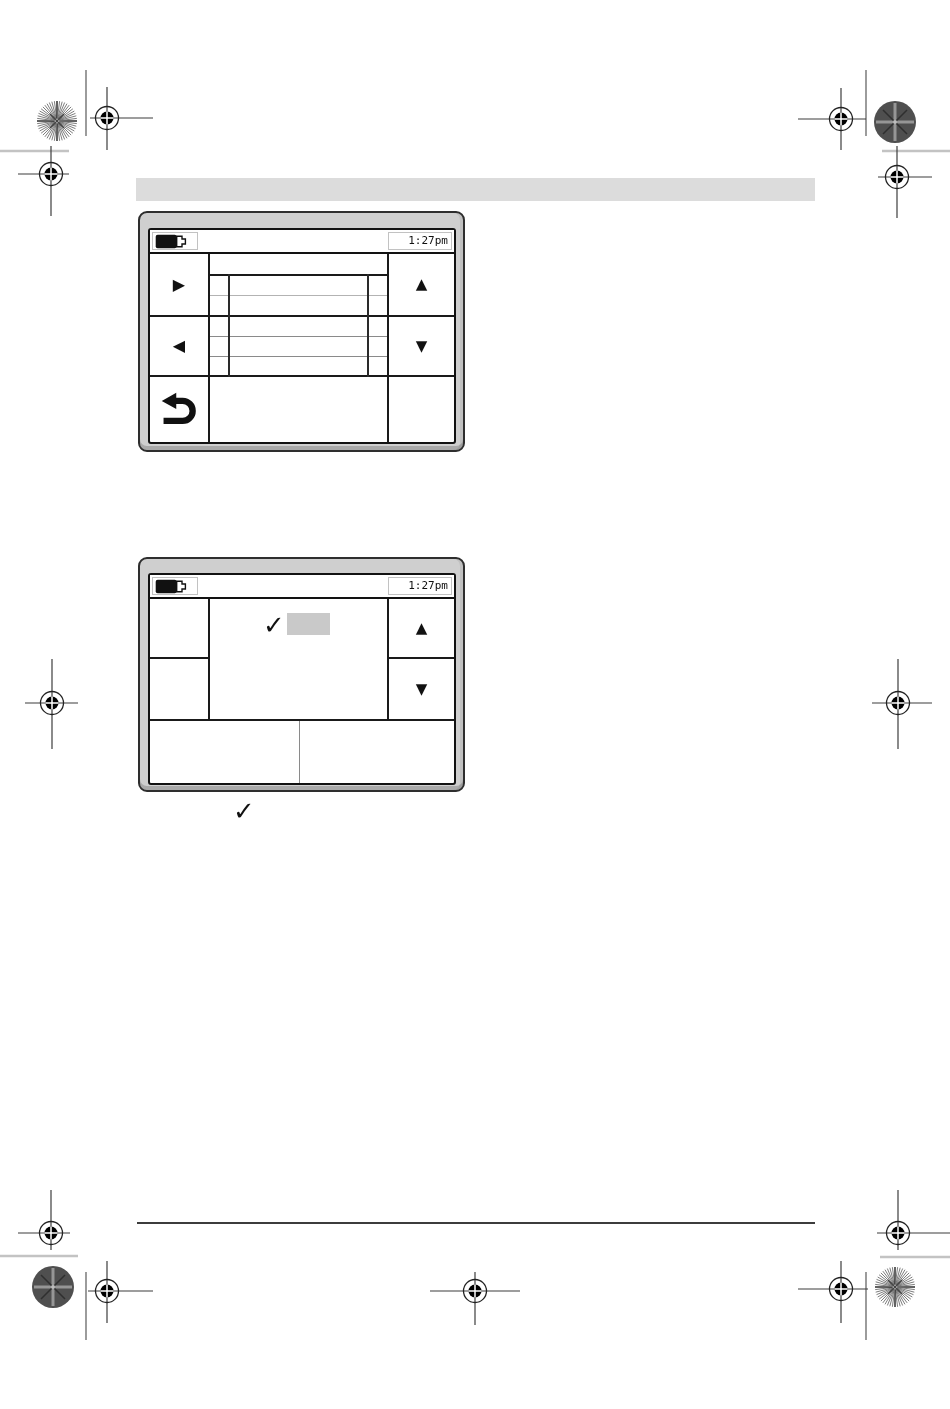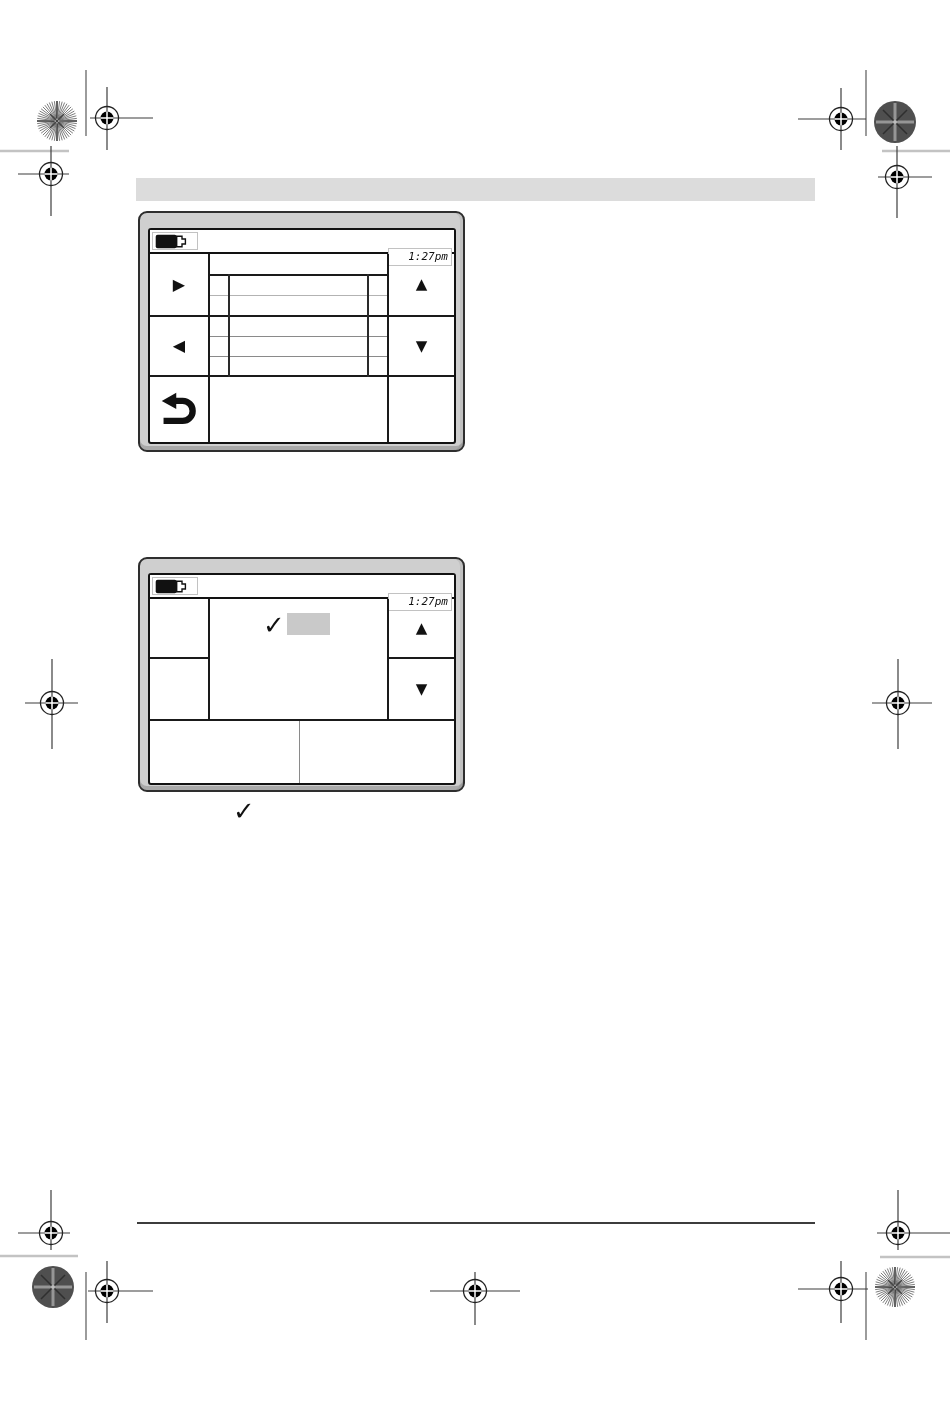--- a/index.html
+++ b/index.html
@@ -8,21 +8,21 @@
   .marks{position:absolute;left:0;top:0;pointer-events:none;}
   .headerbar{position:absolute;left:136px;top:178px;width:679px;height:23px;background:var(--c-headerbar,#dcdcdc);}
   .footrule{position:absolute;left:137px;top:1222px;width:678px;height:2px;background:#3c3c3c;}
 
   .bezel{position:absolute;background:var(--c-bezel,#cfcfcf);border:2px solid #2e2e2e;border-radius:9px;
          box-shadow:inset 0 -4px 0 rgba(0,0,0,.18), inset -3px 0 0 rgba(0,0,0,.07);}
   .lcd{position:absolute;background:#fff;border:2px solid #121212;border-radius:3px;}
   .sbar{position:absolute;left:0;top:0;right:0;height:22px;border-bottom:2px solid #121212;background:#fff;}
   .sbox{position:absolute;border:1px solid #c2c2c2;background:#fff;}
   .batbox{left:2px;top:2px;width:44px;height:16px;}
-  .timebox{right:2px;top:18px;width:62px;height:16px;font-style:italic;}
+  .timebox{right:2px;top:2px;width:62px;height:16px;}
   .time{display:block;font-family:"DejaVu Sans Mono",monospace;font-size:11px;line-height:16px;
         text-align:right;padding-right:3px;color:#111;}
   .ln{position:absolute;background:#1a1a1a;}
   .lng1{position:absolute;background:#b3b3b3;}
   .lng2{position:absolute;background:#8a8a8a;}
   .lnv{position:absolute;background:#2a2a2a;}
   .cell{position:absolute;display:flex;align-items:center;justify-content:center;}
   .tri{color:#111;font-size:16px;line-height:1;}
   .tri.small{font-size:15px;}
   .hl-item{position:absolute;background:var(--c-highlight,#c9c9c9);}

